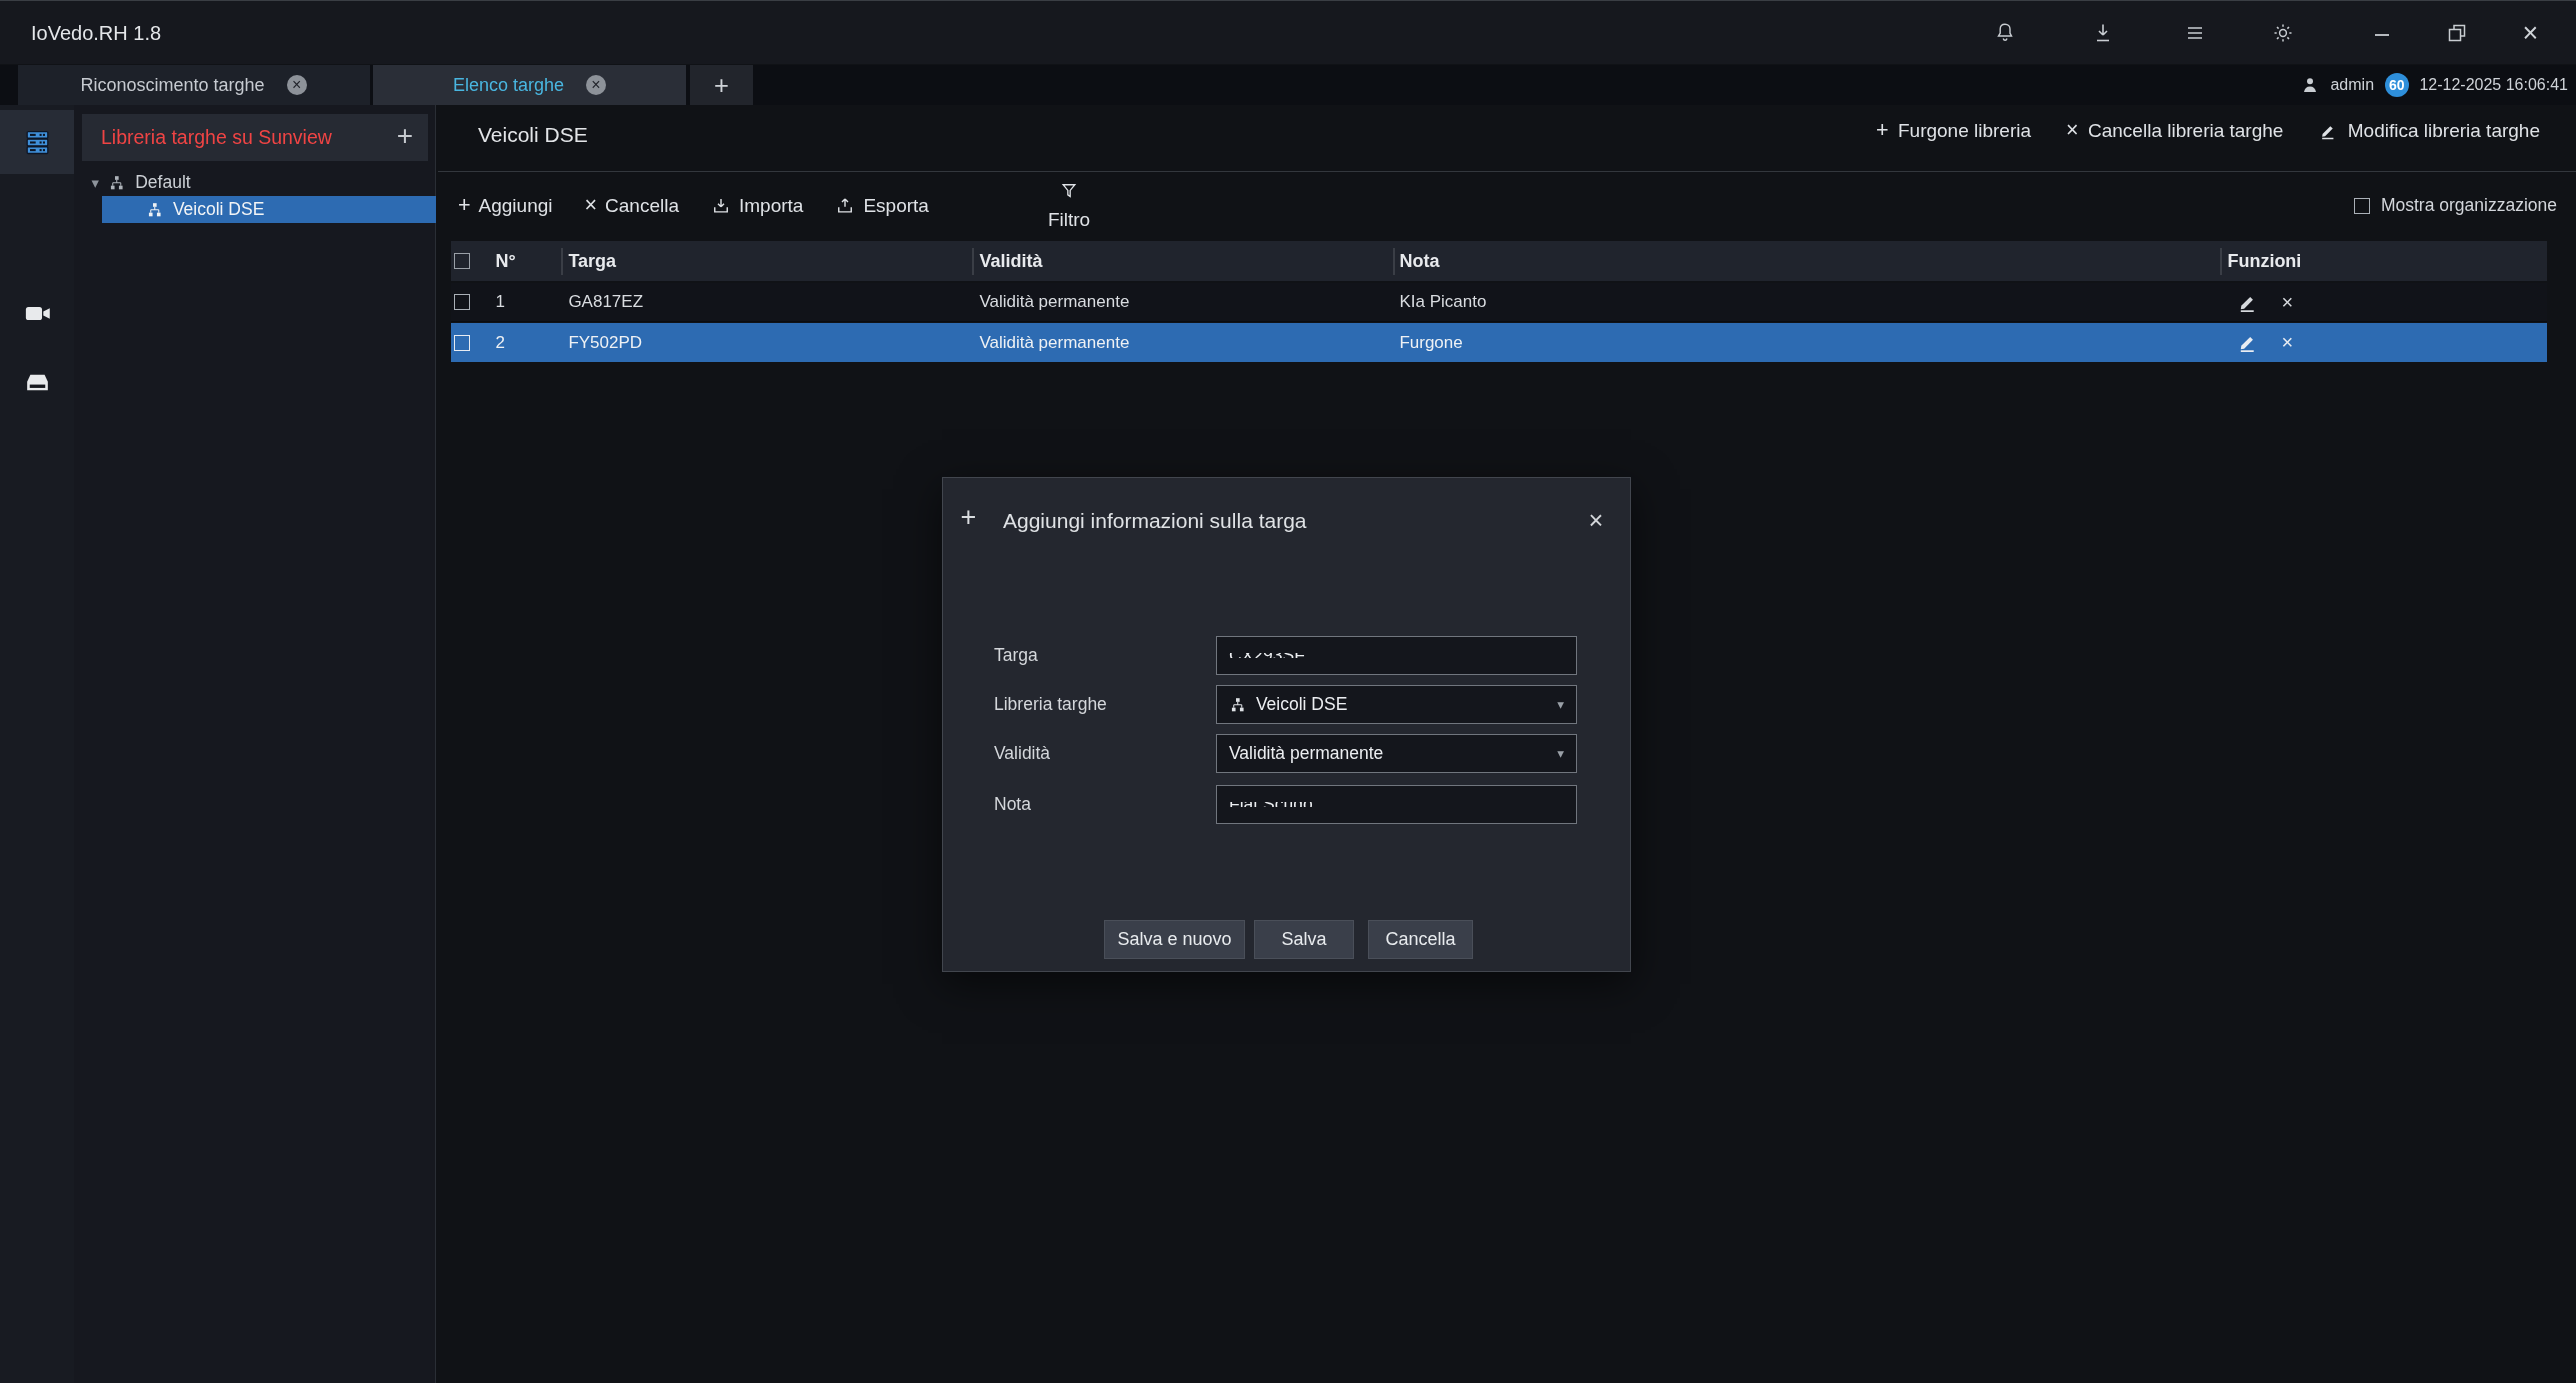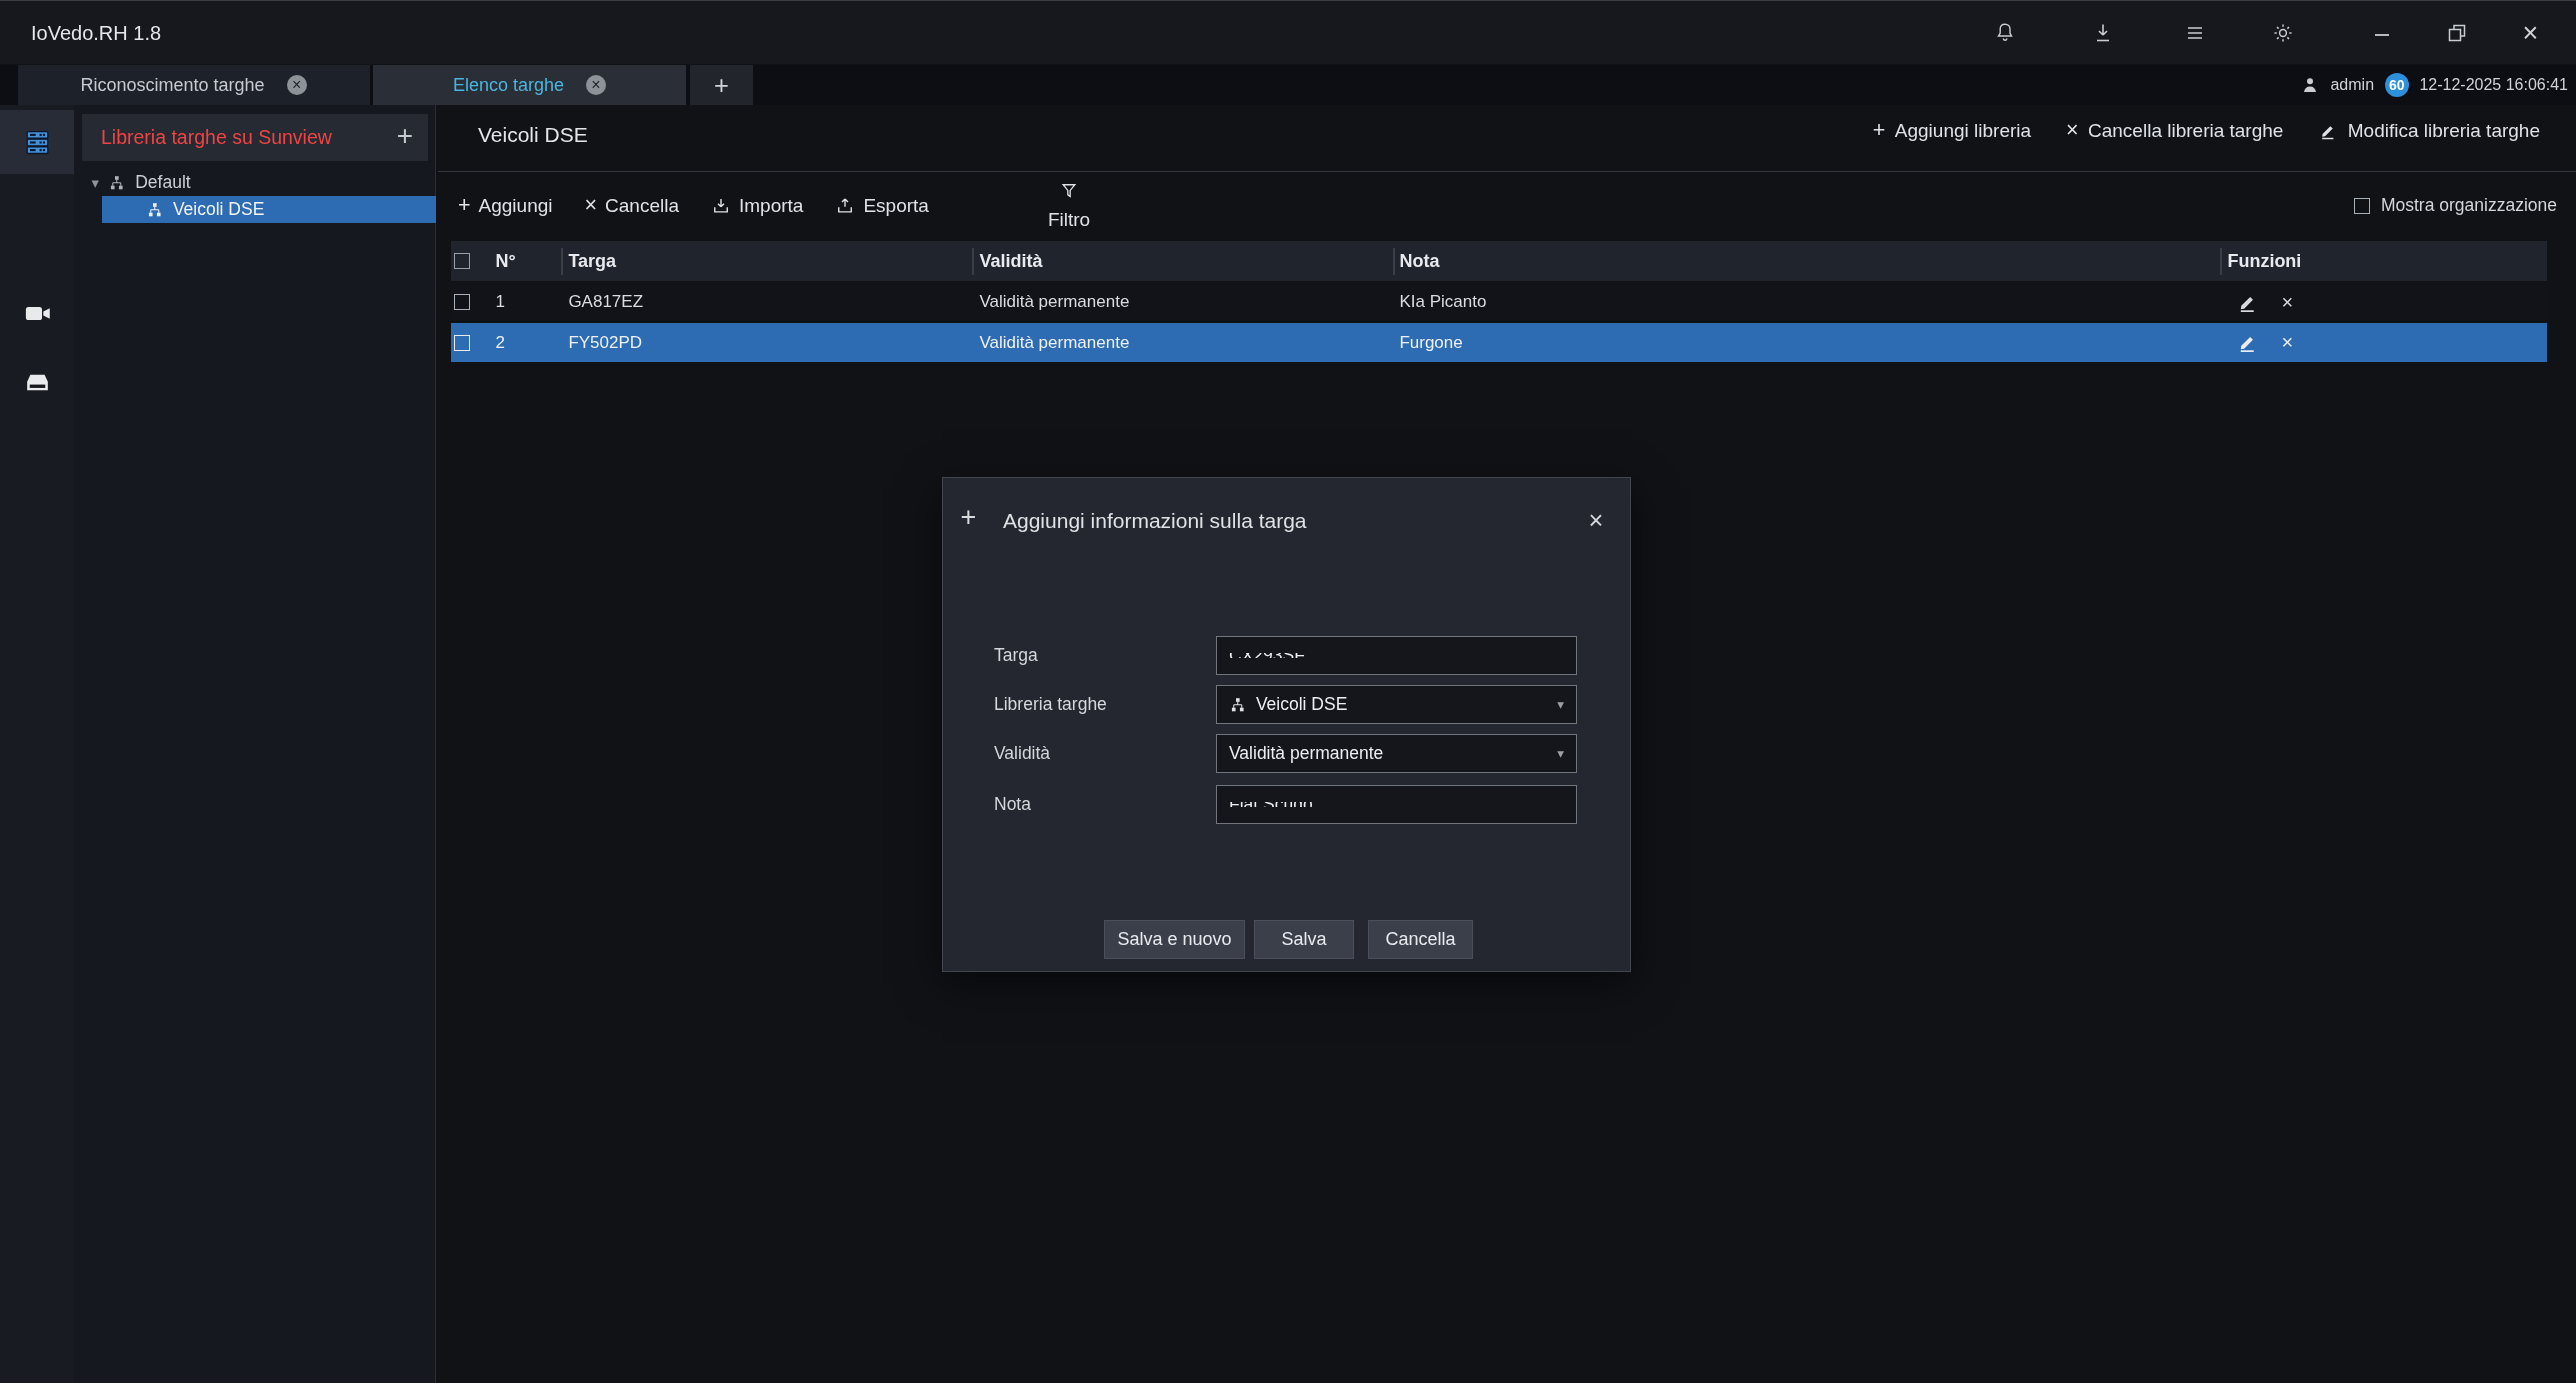--- a/index.html
+++ b/index.html
@@ -241,21 +241,21 @@
     <span>Veicoli DSE</span>
   </div>
 </div>
 
 <div class="abs main">
   <div class="abs section-title">Veicoli DSE</div>
 
   <div class="abs hdr-actions">
     <div class="action">
       <span class="glyph">+</span>
-      <span>Aggiungi libreria</span>
+      <span>Furgone libreria</span>
     </div>
     <div class="action">
       <span class="glyph">×</span>
       <span>Cancella libreria targhe</span>
     </div>
     <div class="action">
       <span>
         <svg viewBox="0 0 24 24" fill="currentColor" stroke="currentColor">
           <path d="M5.5 15.5L14.8 6.2l2.9 2.9L8.5 18.4l-3.5.6z" stroke="none"></path>
           <path d="M5 21h13.5" fill="none" stroke-width="1.8"></path>

